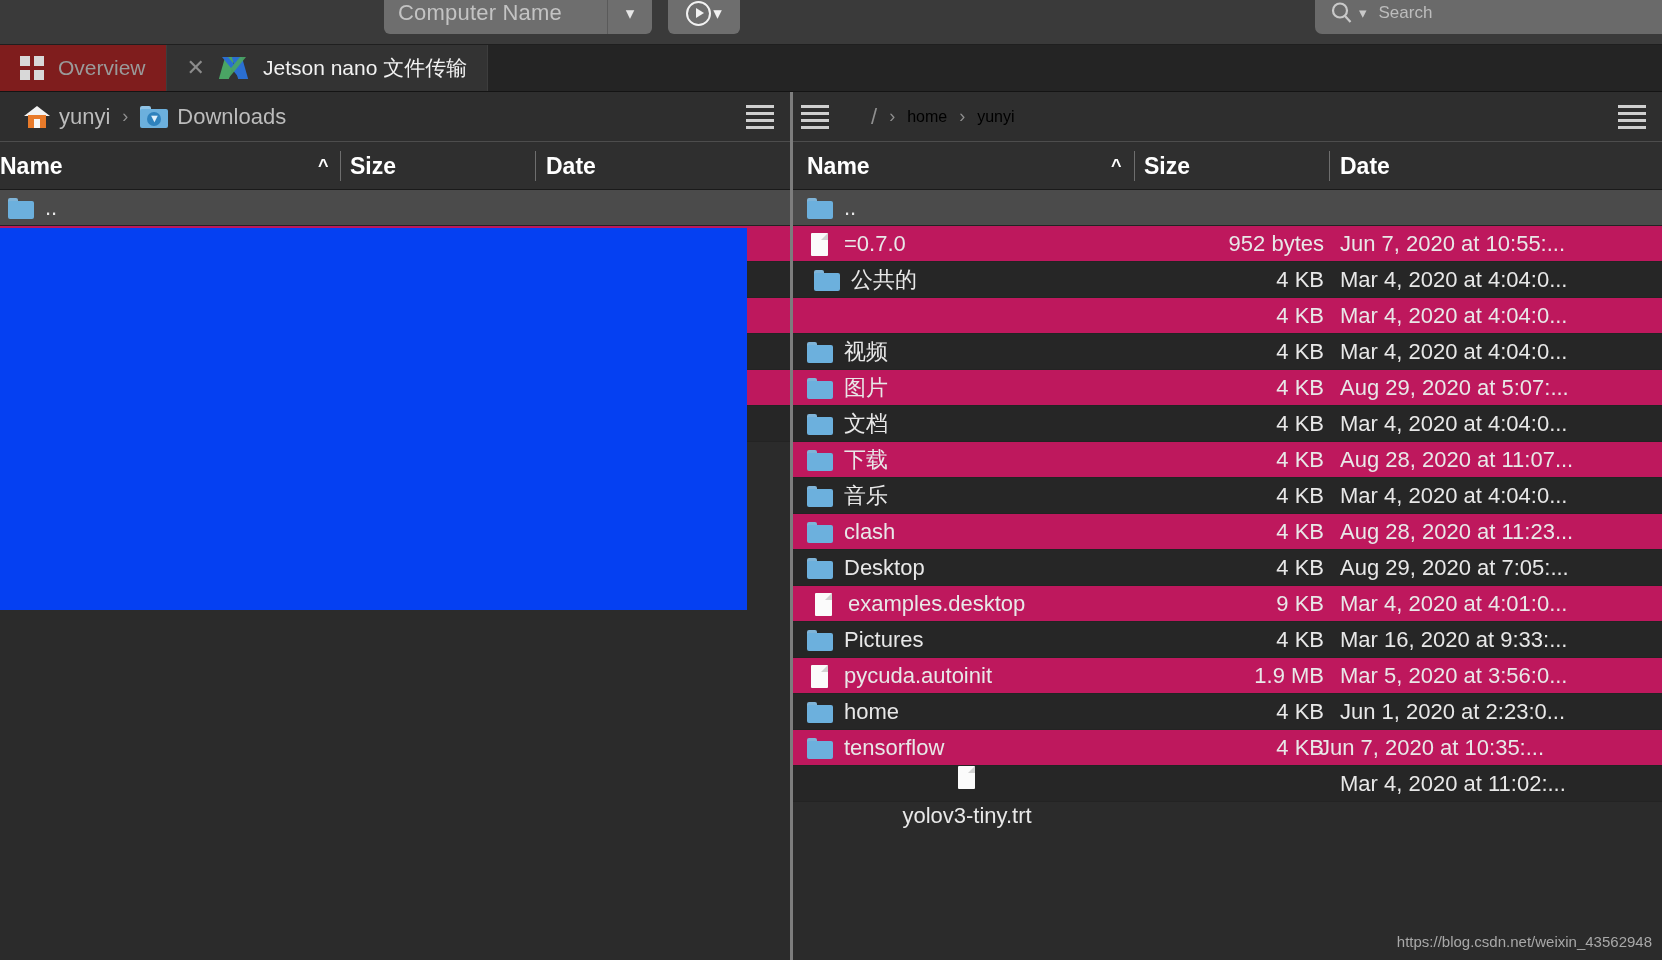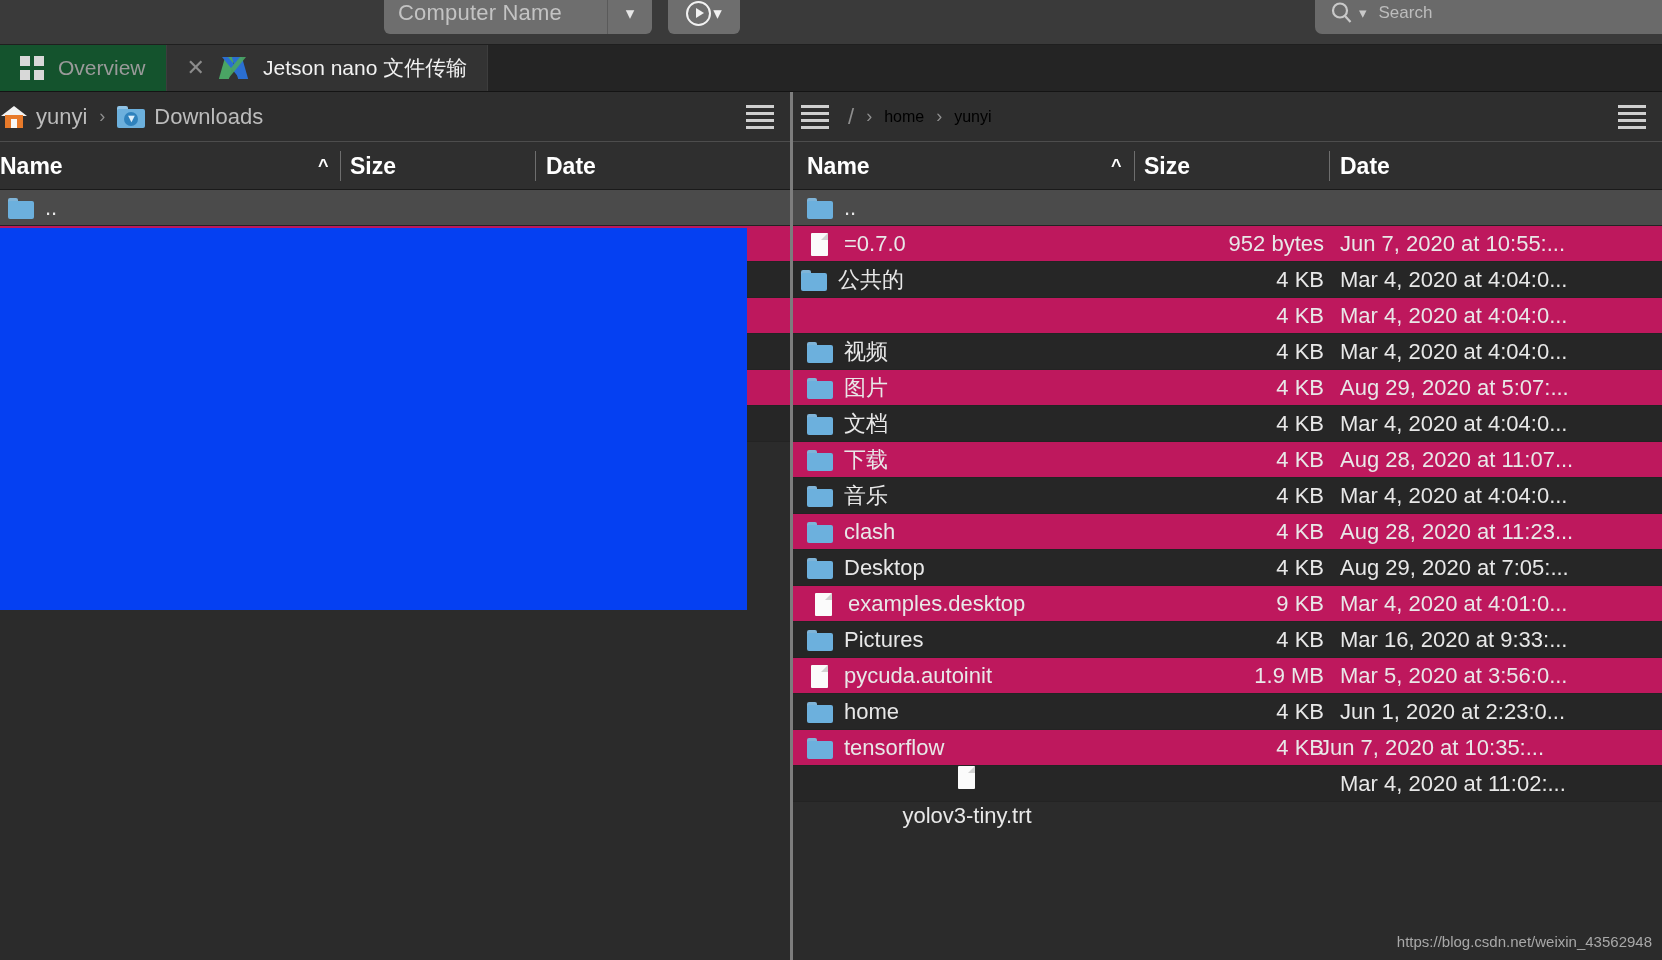--- a/index.html
+++ b/index.html
@@ -58,41 +58,41 @@
     background: #242424;
     border-bottom: 1px solid #141414;
     display: flex; align-items: stretch;
   }
   .tab {
     display: flex; align-items: center; gap: 14px;
     padding: 0 20px;
     border-right: 1px solid #3d3d3d;
     cursor: default;
   }
-  #tab-overview { background: #14532d; }
+  #tab-overview { background: #7f1d1d; }
   #tab-overview .label { color: #9a9a9a; font-size: 21px; }
   #tab-jetson { background: #333333; }
   #tab-jetson .label { color: #f2f2f2; font-size: 21px; }
   .grid-icon { display: grid; grid-template-columns: 10px 10px; grid-template-rows: 10px 10px; gap: 4px; }
   .grid-icon i { background: #d8d8d8; display: block; }
   .x-close { color: #8c8c8c; font-size: 22px; line-height: 1; }
 
   
   #panels {
     position: absolute; left: 0; top: 92px; width: 1662px; height: 868px;
   }
   .panel { position: absolute; top: 0; height: 868px; background: #2b2b2b; }
   #panel-left  { left: 0px;   width: 790px; }
   #panel-split { position:absolute; left: 790px; top: 0; width: 3px; height: 868px; background: #7d7d7d; }
   #panel-right { left: 793px; width: 869px; }
 
   .pathbar {
     position: relative; height: 50px; background: #2e2e2e;
     border-bottom: 1px solid #4d4d4d;
-    display: flex; align-items: center; padding-left: 1px; gap: 10px;
+    display: flex; align-items: center; padding-left: 24px; gap: 10px;
   }
   .crumb { display: flex; align-items: center; gap: 9px; }
   .crumb .ctext { color: #bcbcbc; font-size: 22px; }
   .crumb-sep { color: #8f8f8f; font-size: 18px; padding: 0 2px; }
 
   .hamburger {
     position: absolute; right: 14px; top: 50%; transform: translateY(-50%);
     width: 28px; display: flex; flex-direction: column; gap: 4px;
   }
   .hamburger i { display: block; height: 3px; background: #cfcfcf; width: 100%; }
@@ -374,21 +374,21 @@
         </div>
         <div class="row even">
           <span class="cell name" style="left:14px;width:320px;">
             <span class="ic file"></span>
             <span>=0.7.0</span>
           </span>
           <span class="cell right" style="left:351px;width:180px;">952 bytes</span>
           <span class="cell" style="left:547px;width:322px;overflow:hidden;">Jun 7, 2020 at 10:55:...</span>
         </div>
         <div class="row odd">
-          <span class="cell name" style="left:8px;width:320px;">
+          <span class="cell name" style="left:21px;width:320px;">
             <span class="ic folder"></span>
             <span>公共的</span>
           </span>
           <span class="cell right" style="left:351px;width:180px;">4 KB</span>
           <span class="cell" style="left:547px;width:322px;overflow:hidden;">Mar 4, 2020 at 4:04:0...</span>
         </div>
         <div class="row even">
           <span class="cell right" style="left:351px;width:180px;">4 KB</span>
           <span class="cell" style="left:547px;width:322px;overflow:hidden;">Mar 4, 2020 at 4:04:0...</span>
         </div>

